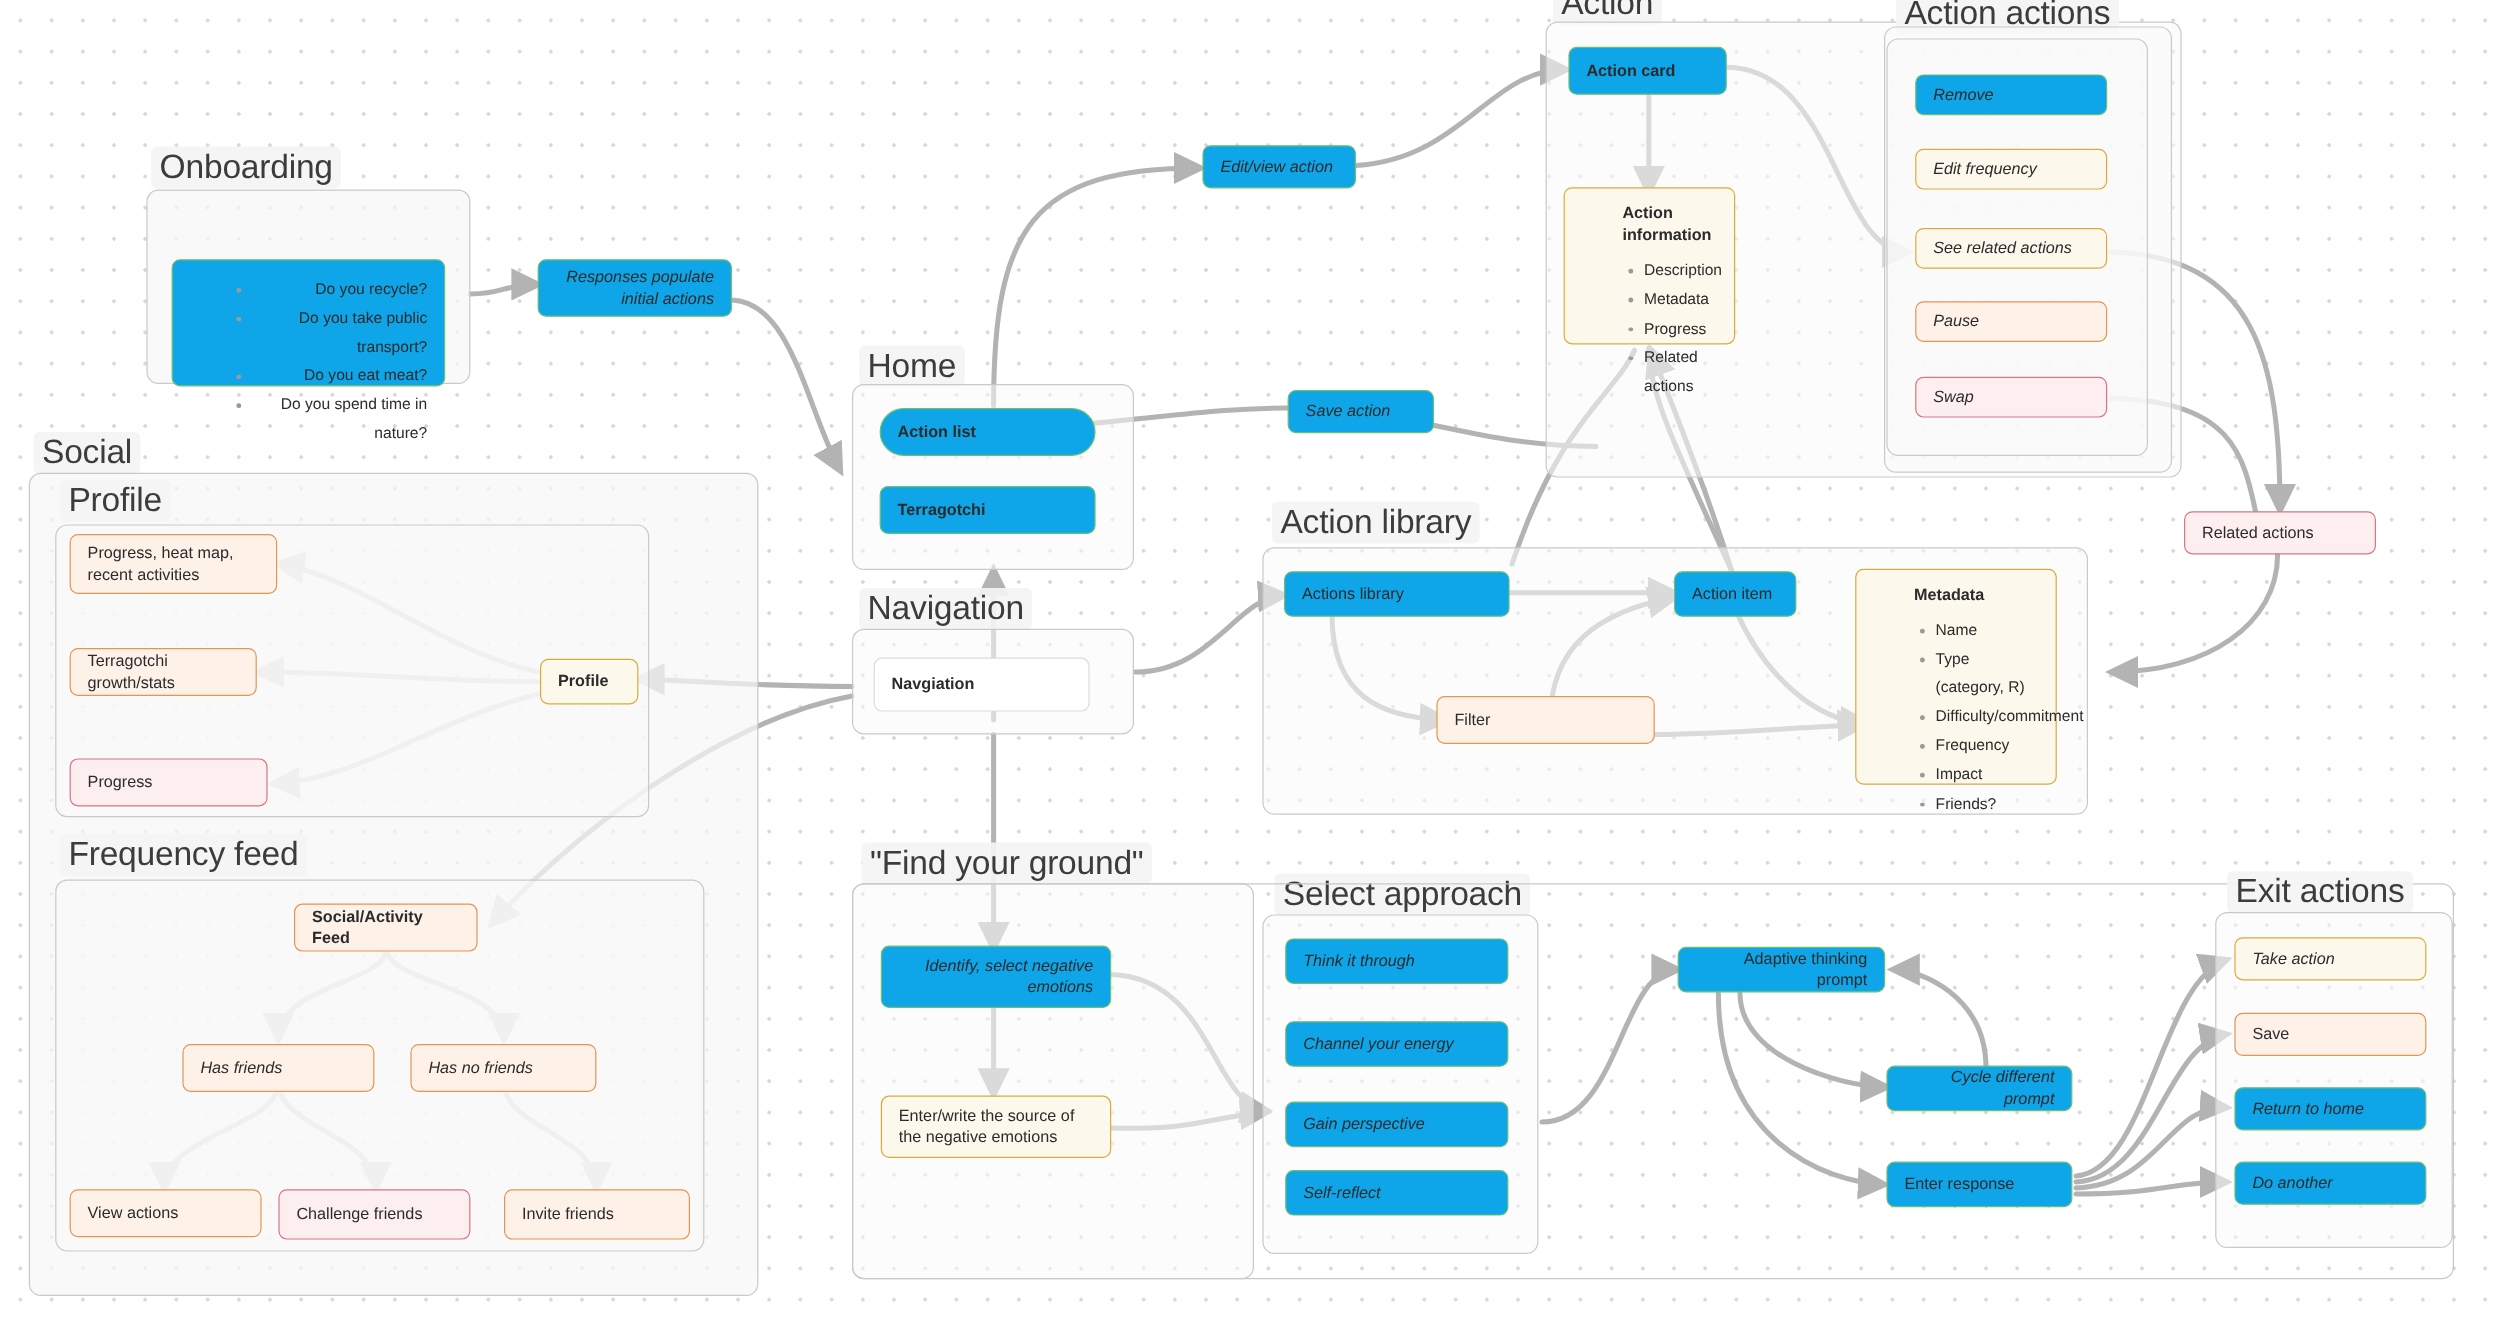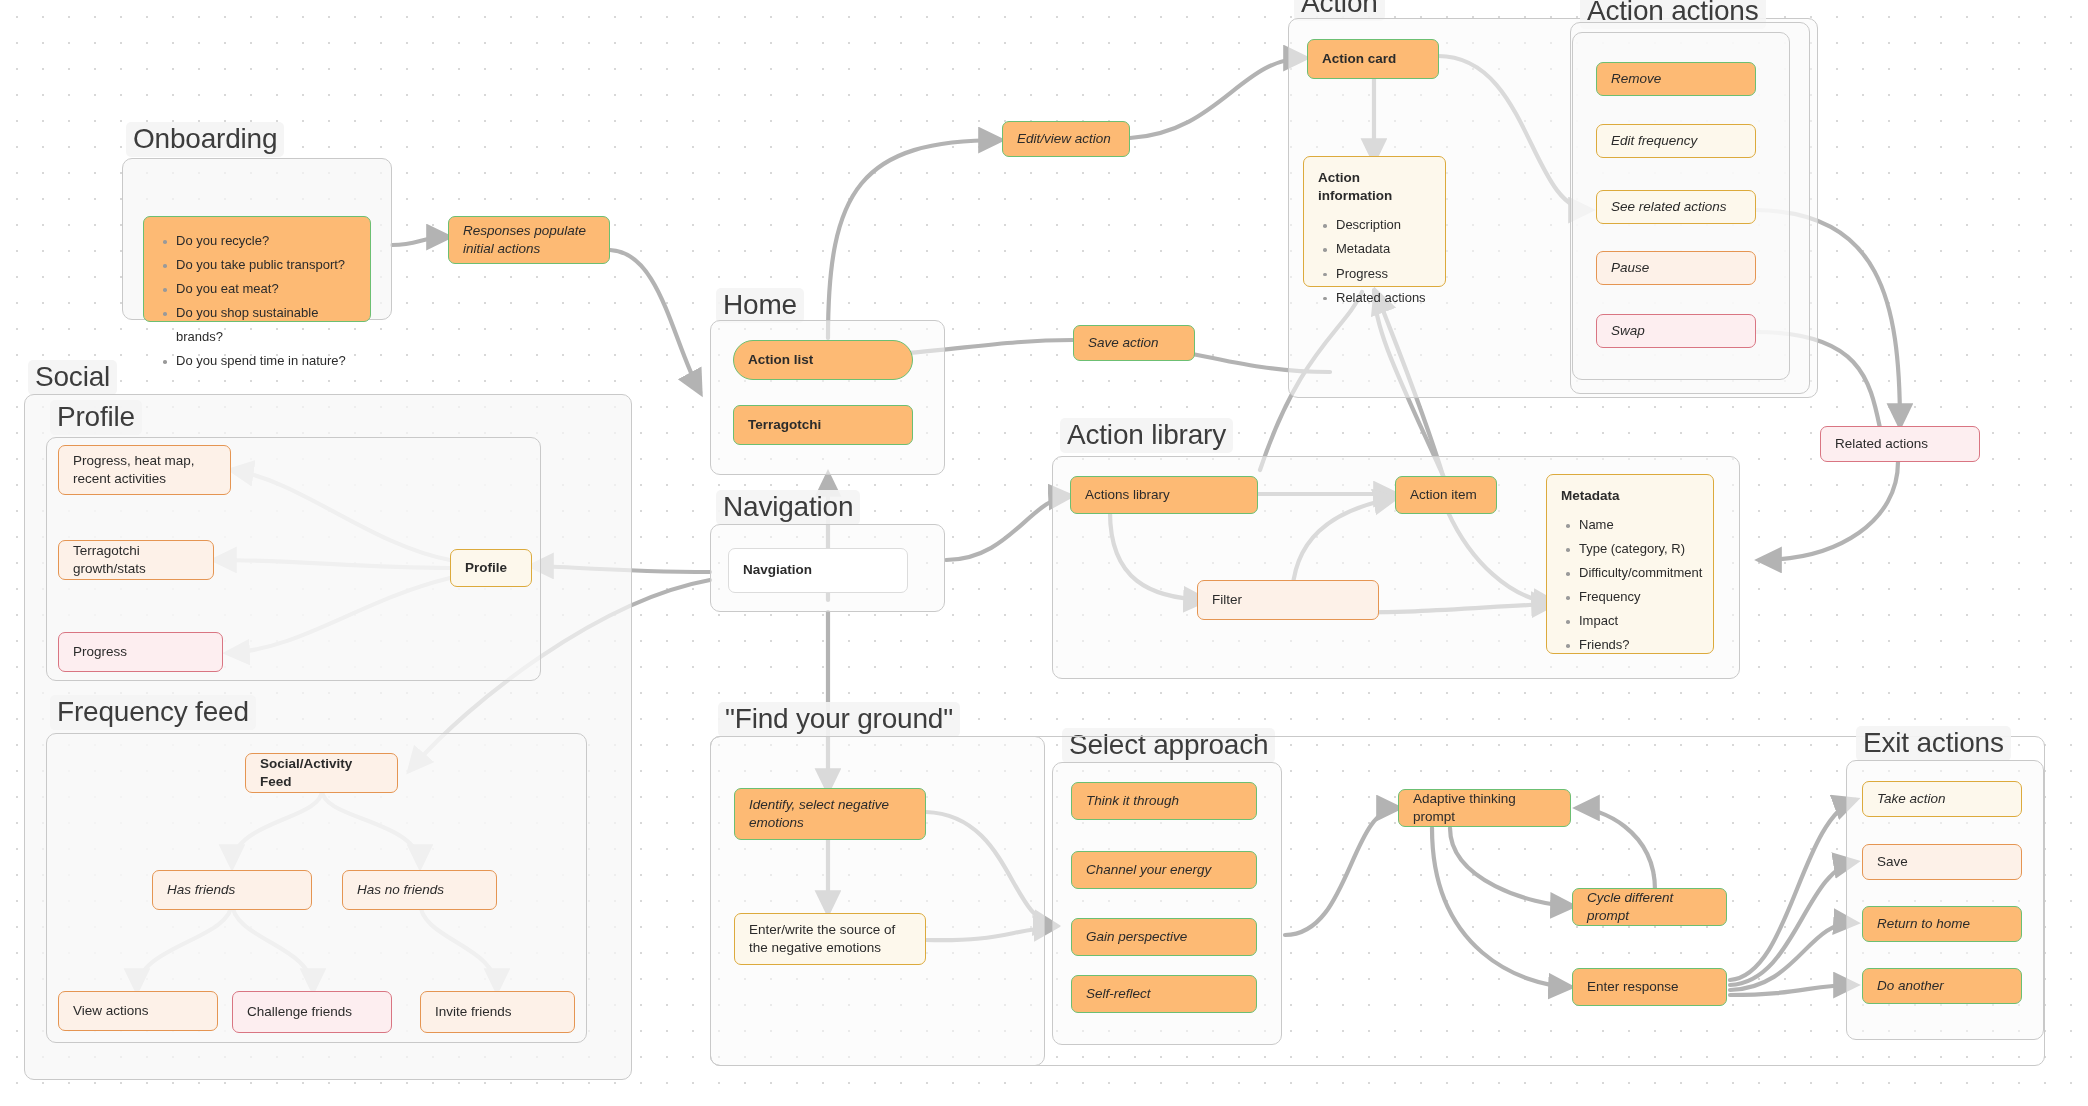--- a/index.html
+++ b/index.html
@@ -38,25 +38,25 @@
     position:absolute;
     border-radius:7px;
     border:1.6px solid #999;
     display:flex;
     align-items:center;
     padding:0 14px;
     font-size:13.5px;
     line-height:1.35;
     background:#fff;
   }
-  .node.top { align-items:flex-start; padding-top:12px; }
+  .node.top { align-items:flex-start; padding-top:12px;padding-left:48px; }
   .node.italic { font-style:italic; }
   .node.bold { font-weight:bold; }
 
-  .green  { border-color:#6cbf73; background:#fdba74; }
+  .green  { border-color:#6cbf73; background:#0ea5e9;text-align:right; }
   .yellow { border-color:#dcaa3c; background:#fdf8ec; }
   .orange { border-color:#e59552; background:#fdf1e8; }
   .red    { border-color:#d97582; background:#fdeef0; }
   .white  { border-color:#dcdcdc; background:#ffffff; }
 
   .node .title { font-weight:bold; font-size:13.5px; display:block; margin-bottom:8px;}
   .node ul { list-style:none; margin:0; padding:0; }
   .node ul li { position:relative; padding-left:18px; font-size:13px; line-height:1.85; }
   .node ul li::before {
     content:"";
@@ -155,21 +155,20 @@
   </svg>
 
   <div class="group-title" style="left:126px; top:122px;">Onboarding</div>
   <div class="group" style="left:122px; top:158px; width:270px; height:162px;"></div>
   <div class="node green top" style="left:143px; top:188px; width:228px; height:106px;margin-top:28px;">
     <div class="inner-body">
       <ul>
         <li>Do you recycle?</li>
         <li>Do you take public transport?</li>
         <li>Do you eat meat?</li>
-        <li>Do you shop sustainable brands?</li>
         <li>Do you spend time in nature?</li>
       </ul>
     </div>
   </div>
   <div class="node green italic" style="left:448px; top:216px; width:162px; height:48px;">Responses populate initial actions</div>
 
   <div class="group-title" style="left:28px; top:360px;">Social</div>
   <div class="group" style="left:24px; top:394px; width:608px; height:686px;"></div>
 
   <div class="group-title" style="left:50px; top:400px;">Profile</div>

